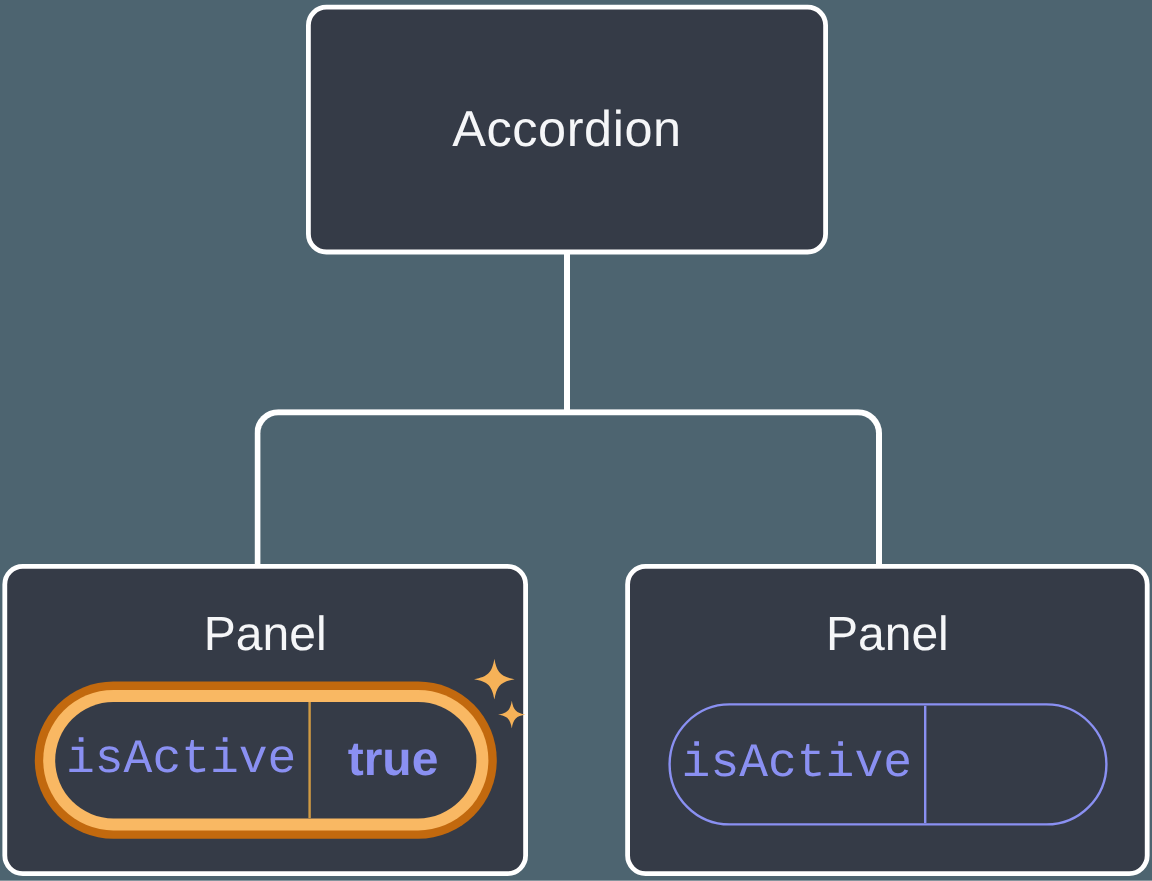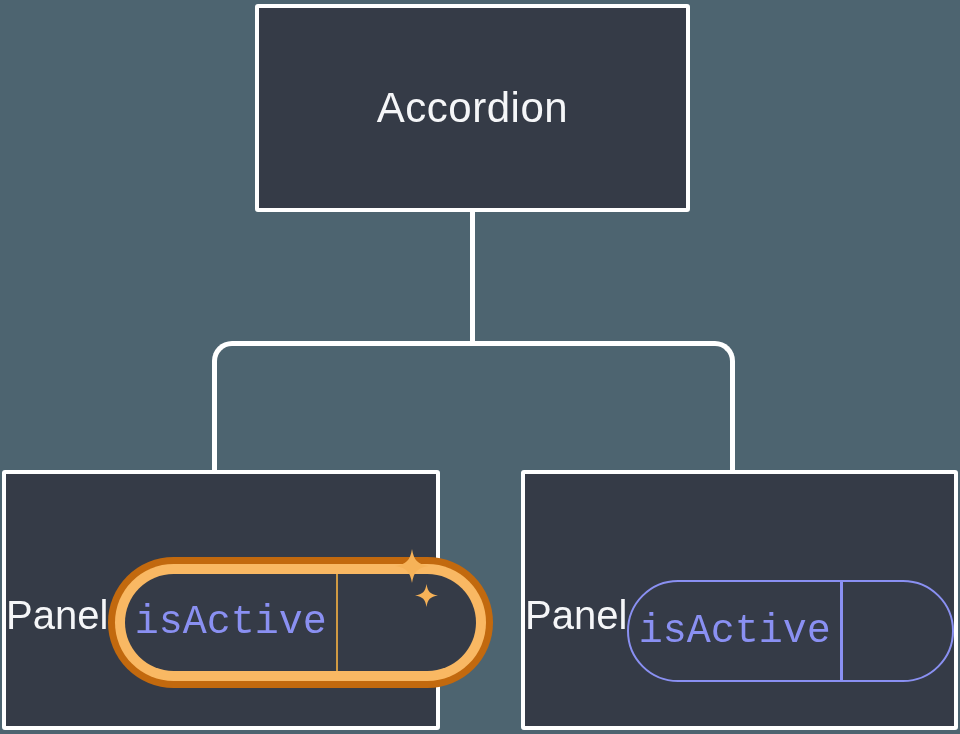--- a/index.html
+++ b/index.html
@@ -5,37 +5,37 @@
   html,body { margin:0; padding:0; }
   .stage {
     position:relative; width:960px; height:734px; overflow:hidden;
     background:var(--background,#4d6470);
     font-family:"Liberation Sans", sans-serif;
   }
   .node {
     position:absolute; box-sizing:border-box;
     background:var(--node-fill,#353b47);
     border:4px solid var(--node-border,#ffffff);
-    border-radius:3px;
+    border-radius:17px;
   }
   .root-node { left:255px; top:4px; width:435px; height:208px;
     display:flex; align-items:center; justify-content:center; }
   .node-label { color:var(--text,#f5f6f8); font-weight:500; }
   .root-node .node-label { font-size:42px; letter-spacing:.5px; }
 
   .stem { position:absolute; left:470px; top:210px; width:5px; height:133px;
     background:var(--node-border,#ffffff); }
   .bracket { position:absolute; left:212px; top:341px; width:523px; height:129px;
     box-sizing:border-box;
     border-top:5px solid var(--node-border,#ffffff);
     border-left:5px solid var(--node-border,#ffffff);
     border-right:5px solid var(--node-border,#ffffff);
     border-radius:20px 20px 0 0; }
 
-  .panel { top:470px; height:260px; display:flex; flex-direction:row;
+  .panel { top:470px; height:260px; display:flex; flex-direction:column;
     align-items:center; padding-top:30px; }
   .panel-left  { left:2px;   width:438px; }
   .panel-right { left:521px; width:437px; }
   .panel-title { font-size:40px; line-height:50px; }
 
   
   .pill-active { margin-top:14px; background:var(--orange-dark,#c2690e);
     border-radius:999px; padding:7px; }
   .pill-active-mid { background:var(--orange-light,#f9b863);
     border-radius:999px; padding:10px; }
@@ -74,20 +74,21 @@
   <div class="bracket"></div>
 
   <div class="node panel panel-left">
     <span class="node-label panel-title">Panel</span>
 
     <div class="pill-active">
       <div class="pill-active-mid">
         <div class="pill-inner">
           <span class="pill-cell key">isActive</span>
           <div class="pill-divider-gold"></div>
+          <span class="pill-cell val bold">true</span>
         </div>
       </div>
     </div>
 
     <span class="sparkle sparkle-big">
       <svg viewBox="0 0 24 24">
           <path fill="#f6b258" d="M12 0 C13.4 8.2 15.8 10.6 24 12 C15.8 13.4 13.4 15.8 12 24 C10.6 15.8 8.2 13.4 0 12 C8.2 10.6 10.6 8.2 12 0 Z"></path>
         </svg>
     </span>
     <span class="sparkle sparkle-small">

